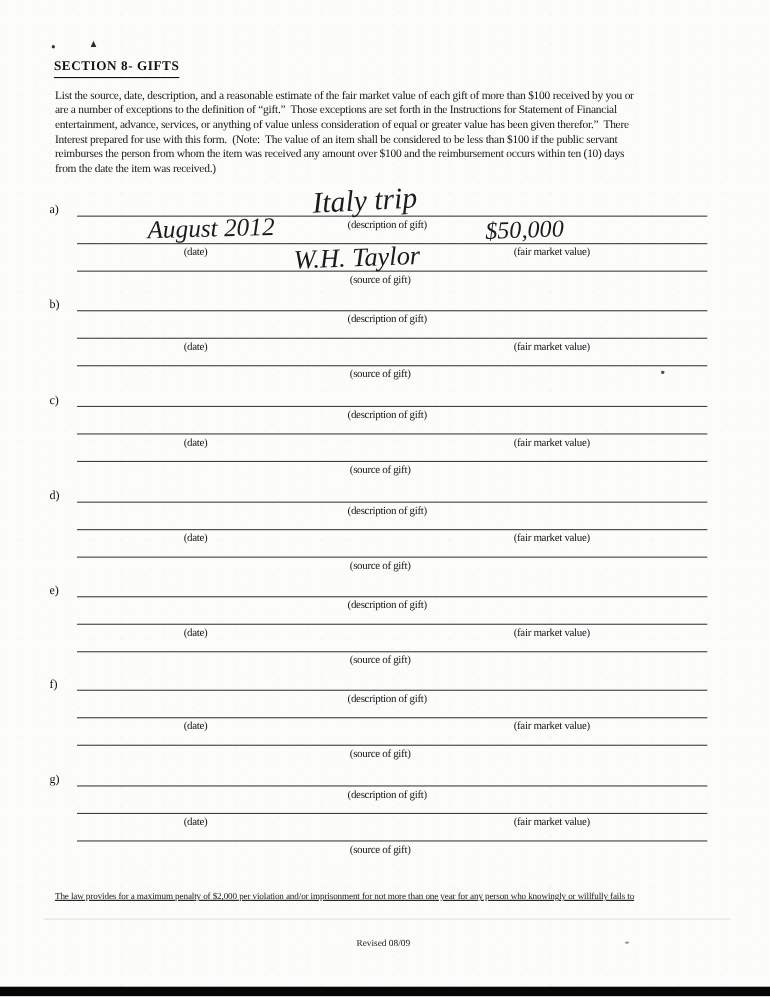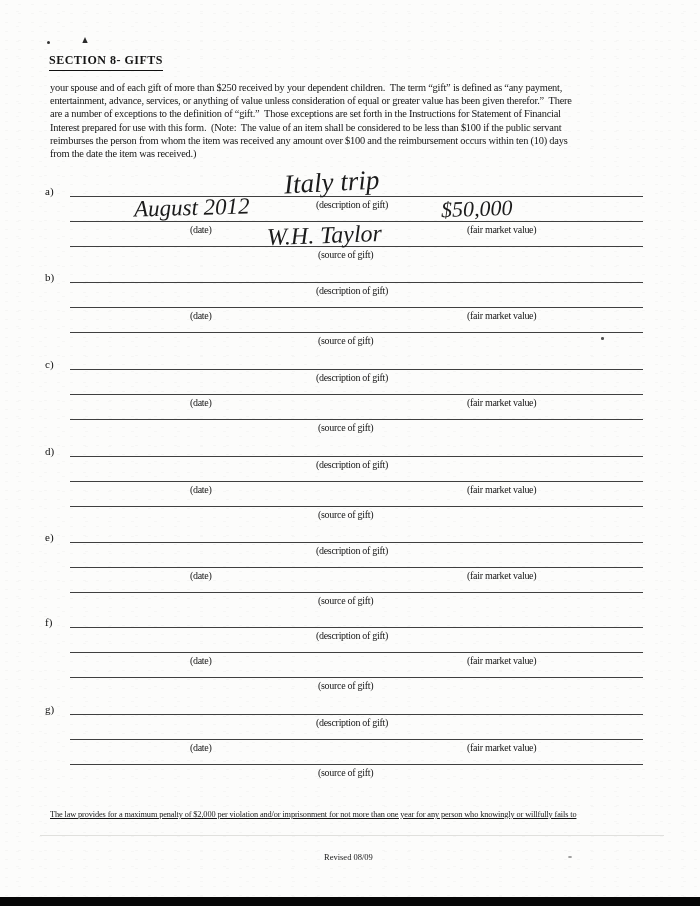--- a/index.html
+++ b/index.html
@@ -24,21 +24,21 @@
   .intro{position:absolute;left:50px;top:81px;width:610px;}
   .iline{font-size:10.4px;line-height:13.2px;letter-spacing:-0.22px;white-space:pre;color:#161616;}
   .sec{position:absolute;left:0;width:700px;height:72px;}
   .letter{position:absolute;left:45px;top:-11px;font-size:11px;color:#101010;white-space:pre;}
   .line{position:absolute;left:70px;width:573px;height:1.4px;background:#3f3f3f;}
   .l1{top:0;}
   .l2{top:25px;}
   .l3{top:50px;}
   .lbl{position:absolute;font-size:10px;letter-spacing:-0.3px;color:#161616;white-space:pre;}
   .desc{left:316px;top:3px;}
-  .date{left:167px;top:28px;margin-left:23px;}
+  .date{left:167px;top:28px;}
   .fmv{left:445px;top:28px;margin-left:22px;}
   .src{left:318px;top:53px;text-align:right;}
   .hw{
     position:absolute;font-family:"Liberation Serif", serif;font-style:italic;
     color:#1b1b1b;white-space:pre;line-height:1;
   }
   .hw-desc{left:284px;top:-27px;font-size:27px;transform:rotate(-3deg);}
   .hw-date{left:134px;top:0px;font-size:23px;transform:rotate(-1.5deg);}
   .hw-fmv{left:441px;top:2px;font-size:22px;transform:rotate(-2deg);}
   .hw-src{left:267px;top:27px;font-size:24px;transform:rotate(-2deg);}
@@ -60,23 +60,23 @@
 <div class="page">
 
   <div class="speck speck-dot1"></div>
   <div class="speck speck-star"></div>
   <div class="speck speck-dot2"></div>
   <div class="speck speck-dot3"></div>
 
   <div class="title">SECTION 8- GIFTS</div>
 
   <div class="intro">
-    <div class="iline">your spouse and of each gift of more than $250 received by your dependent children.  The term “gift” is defined as “any payment,</div>
+    <div class="iline">List the source, date, description, and a reasonable estimate of the fair market value of each gift of more than $100 received by you or</div>
+    <div class="iline">are a number of exceptions to the definition of “gift.”  Those exceptions are set forth in the Instructions for Statement of Financial</div>
     <div class="iline">entertainment, advance, services, or anything of value unless consideration of equal or greater value has been given therefor.”  There</div>
-    <div class="iline">are a number of exceptions to the definition of “gift.”  Those exceptions are set forth in the Instructions for Statement of Financial</div>
     <div class="iline">Interest prepared for use with this form.  (Note:  The value of an item shall be considered to be less than $100 if the public servant</div>
     <div class="iline">reimburses the person from whom the item was received any amount over $100 and the reimbursement occurs within ten (10) days</div>
     <div class="iline">from the date the item was received.)</div>
   </div>
 
   <div class="sec" style="top:196px">
     <span class="letter">a)</span>
     <div class="line l1"></div>
     <div class="lbl desc">(description of gift)</div>
     <div class="line l2"></div>

